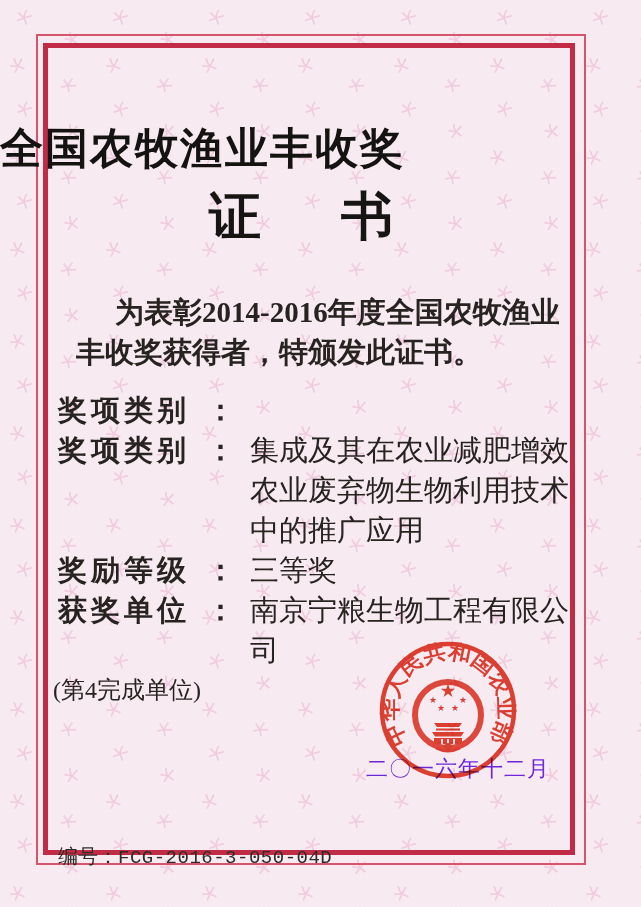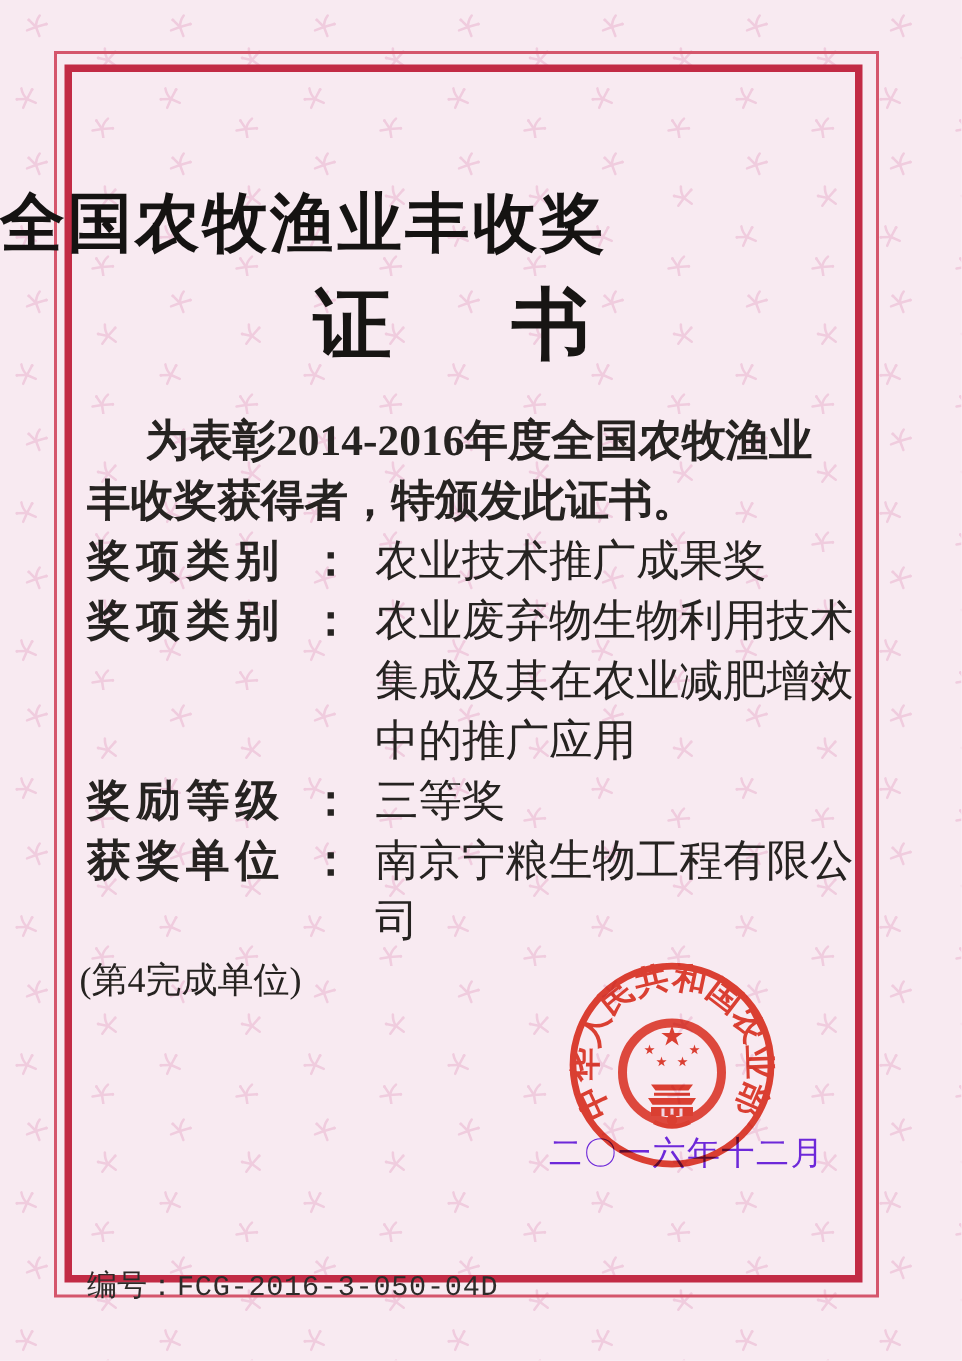--- a/index.html
+++ b/index.html
@@ -84,37 +84,36 @@
   <rect width="641" height="907" fill="url(#motifs)" opacity="0.85"></rect>
 </svg>
 
 <div class="frame-outer"></div>
 <div class="frame-inner"></div>
 
 <div class="award-title">全国农牧渔业丰收奖</div>
 <div class="doc-title">证书</div>
 
 <div class="body-block">
-  <p style="margin:0">
+  <p style="margin:18px">
     <span class="intro-line1">为表彰2014-2016年度全国农牧渔业</span>
     <span class="intro-line2">丰收奖获得者，特颁发此证书。</span>
   </p>
 
   <div class="field-row">
     <span class="field-label">奖项类别</span>
     <span class="field-colon">：</span>
-    <span class="field-value">农业技术推广成果奖</span>
   </div>
 
   <div class="field-row">
     <span class="field-label">奖项类别</span>
     <span class="field-colon">：</span>
     <span class="field-value">
+      <span class="value-line">集成及其在农业减肥增效</span>
       <span class="value-line">农业废弃物生物利用技术</span>
-      <span class="value-line">集成及其在农业减肥增效</span>
       <span class="value-line">中的推广应用</span>
     </span>
   </div>
 
   <div class="field-row">
     <span class="field-label">奖励等级</span>
     <span class="field-colon">：</span>
     <span class="field-value">三等奖</span>
   </div>
 

